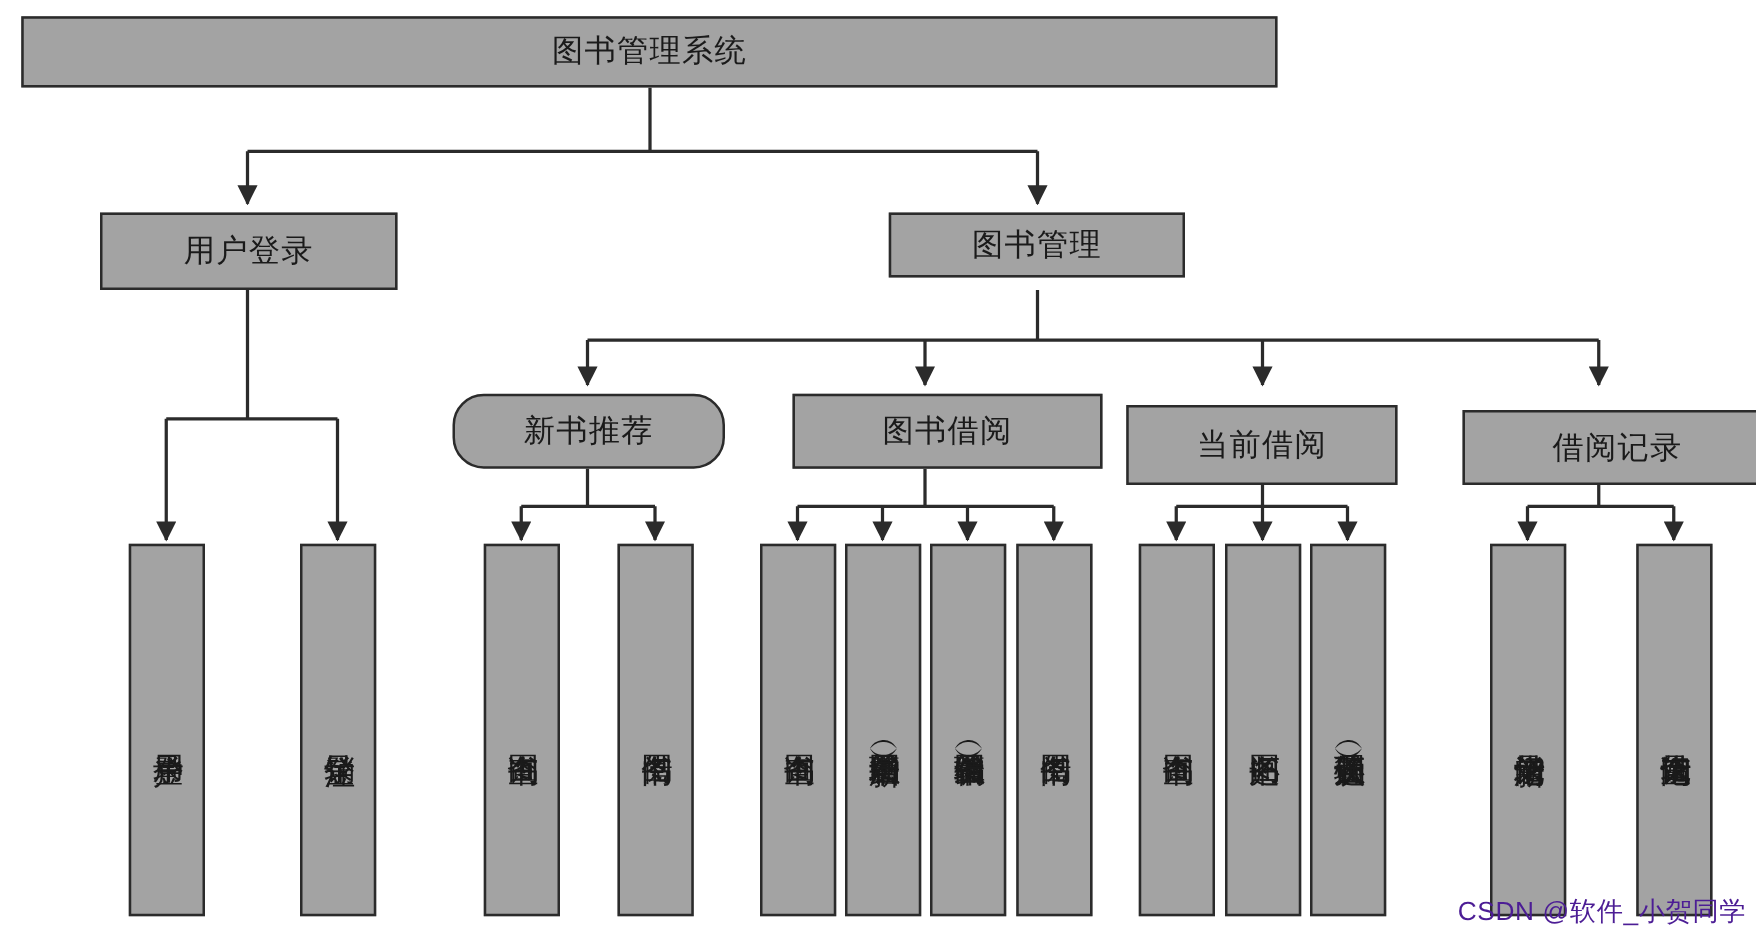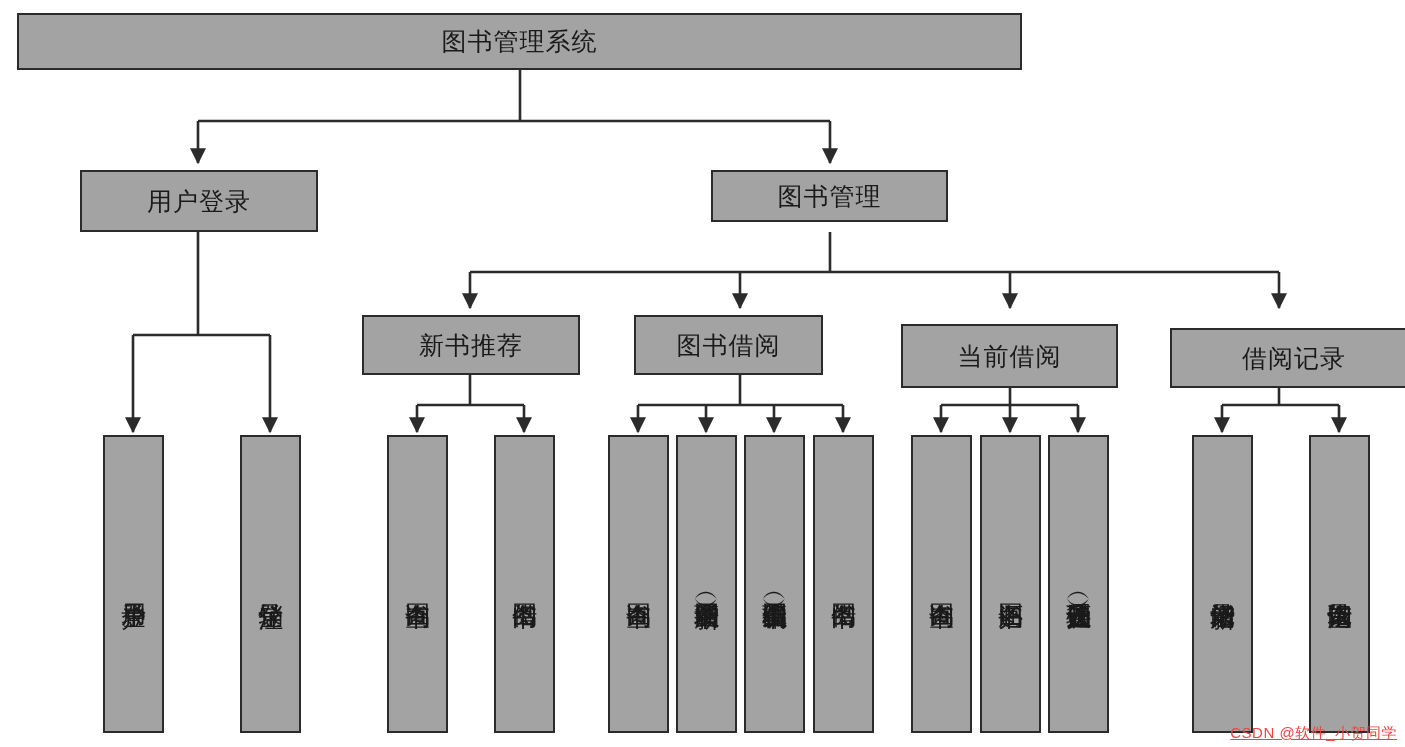--- a/index.html
+++ b/index.html
@@ -47,27 +47,26 @@
     writing-mode:vertical-rl;
     text-orientation:upright;
     white-space:nowrap;
     display:block;
     text-align:center;
   }
   .watermark{
     position:absolute;
     right:8px;
     bottom:4px;
-    font-size:15px;
-    color:#ef4444;
+    font-size:21px;
+    color:#4c1d95;
     letter-spacing:0.5px;
     white-space:nowrap;
     z-index:5;
     font-family:"Liberation Sans","DejaVu Sans",sans-serif;
-    text-decoration:underline;
   }
 </style>
 </head>
 <body>
 
 <div id="canvas">
 
   <svg id="edges" viewBox="0 0 1405 747" width="1405" height="747" aria-hidden="true">
     <defs>
       <marker id="arrow" viewBox="0 0 10 10" refX="9.2" refY="5" markerWidth="6.2" markerHeight="6.2" orient="auto-start-reverse">
@@ -126,24 +125,24 @@
     <span>图书管理系统</span>
   </div>
 
   <div class="node horiz" style="left:80px; top:170px; width:238px; height:62px;align-items:center;">
     <span>用户登录</span>
   </div>
   <div class="node horiz" style="left:711px; top:170px; width:237px; height:52px;">
     <span>图书管理</span>
   </div>
 
-  <div class="node horiz" style="left:362px; top:315px; width:218px; height:60px;">
+  <div class="node horiz" style="left:362px; top:315px; width:218px; height:60px;border-radius:25px;">
     <span>新书推荐</span>
   </div>
-  <div class="node horiz" style="left:634px; top:315px; width:189px; height:60px;justify-content:center;">
+  <div class="node horiz" style="left:634px; top:315px; width:248px; height:60px;justify-content:center;">
     <span>图书借阅</span>
   </div>
   <div class="node horiz" style="left:901px; top:324px; width:217px; height:64px;">
     <span>当前借阅</span>
   </div>
   <div class="node horiz" style="left:1170px; top:328px; width:248px; height:60px;text-align:right;">
     <span>借阅记录</span>
   </div>
 
   <div class="node vert" style="left:103px; top:435px; width:61px; height:298px;">

